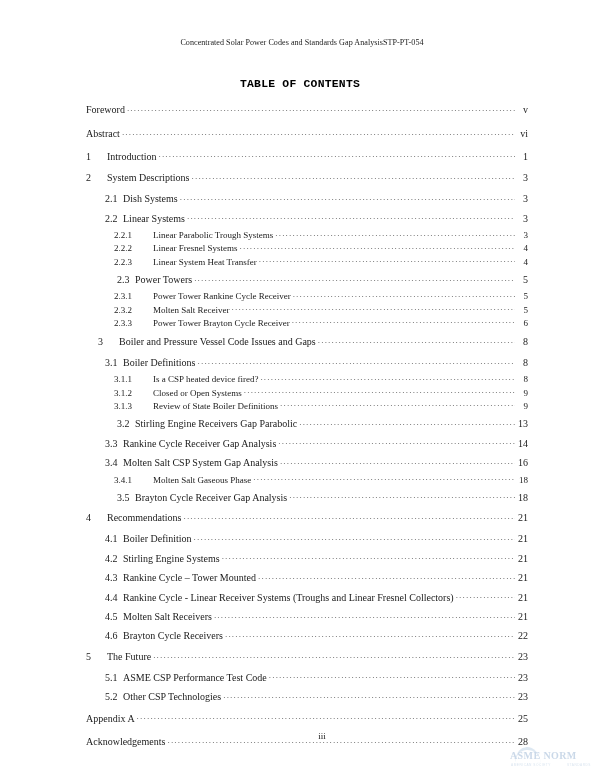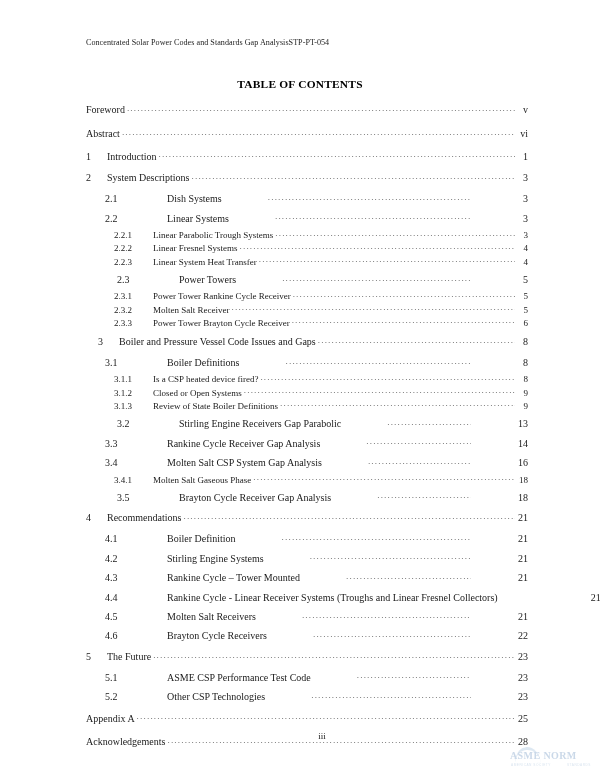--- a/index.html
+++ b/index.html
@@ -22,37 +22,37 @@
     background: #fff;
   }
 
   
   .doc-header {
     position: absolute;
     top: 38px;
     left: 86px;
     right: 82px;
     display: flex;
-    justify-content: flex-start;
+    justify-content: center;
     align-items: baseline;
     font-size: 8.1px;
     letter-spacing: 0.005em;
     color: #1c1c1c;
     font-family: Liberation Serif, serif;
   }
   .doc-header .hdr-right { white-space: nowrap; }
 
   
   .toc-title {
     position: absolute;
     top: 78px;
     left: 0;
     right: 0;
     text-align: center;
-    font-family: Liberation Serif, serif;
+    font-family: Liberation Mono, monospace;
     font-weight: bold;
     font-size: 11.4px;
     letter-spacing: 0.02em;
     color: #000;
   }
 
   
   .toc {
     position: absolute;
     top: 98px;
@@ -64,21 +64,21 @@
     display: flex;
     align-items: baseline;
     font-size: 10px;
     line-height: 1.02;
     white-space: nowrap;
   }
 
   
   .lvl-front { padding: 6.2px 0 6.4px 0; }
   .lvl-1     { padding: 5.2px 0 5.4px 0; }
-  .lvl-2     { padding: 4.1px 0 4.2px 0; gap: 44px; }
+  .lvl-2     { padding: 4.1px 0 4.2px 0; }
   .lvl-3     { padding: 1.0px 0 1.1px 0; font-size: 9.0px; }
 
   .num {
     flex: 0 0 auto;
     color: #1a1a1a;
   }
   .num-1 { width: 21px; }
   .num-2 { width: 18px; }
   .num-3 { width: 39px; }
   .indent-1 { margin-left: 0px; }

